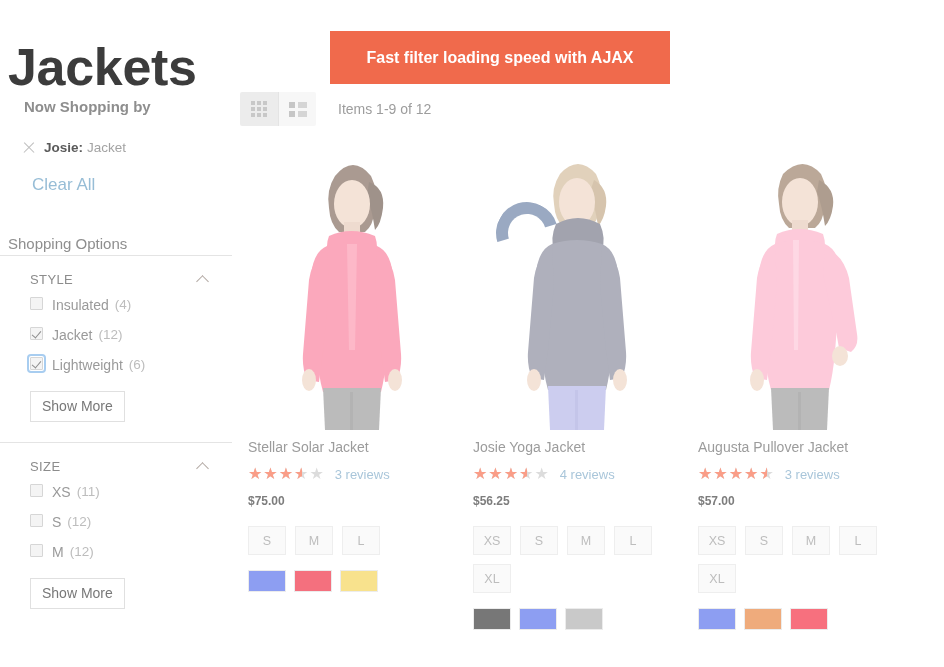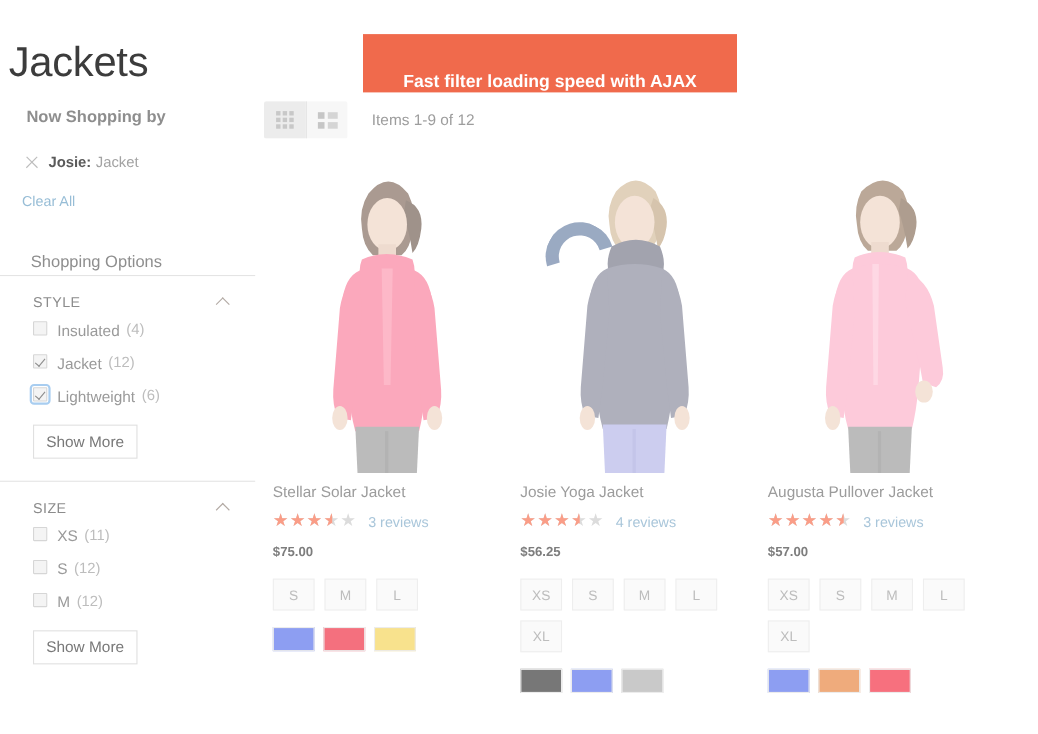--- a/index.html
+++ b/index.html
@@ -13,36 +13,36 @@
   .page {
     position: relative;
     width: 944px; height: 667px;
     background: #ffffff;
   }
 
   
   .page-title {
     position: absolute;
     left: 8px; top: 8px;
-    font-size: 38px;
-    font-weight: 400;
+    font-size: 52px;
+    font-weight: 700;
     color: #3c3c3c;
     letter-spacing: -0.3px;
     line-height: 48px;
     white-space: nowrap;
   }
 
   
   .promo-banner {
     position: absolute;
     left: 330px; top: 31px;
     width: 340px; height: 53px;
     background: #f06a4c;
     display: flex;
-    align-items: flex-end;
+    align-items: center;
     justify-content: center;
   }
   .promo-banner-text {
     color: #ffffff;
     font-size: 16px;
     font-weight: bold;
     white-space: nowrap;
     letter-spacing: 0px;
   }
 
@@ -85,34 +85,33 @@
   .remove-icon::after  { transform: rotate(-45deg); }
   .filter-label {
     font-weight: bold;
     color: #5a5a5a;
     margin-right: 4px;
   }
   .filter-value { color: #a3a3a3; }
 
   .clear-all {
     display: block;
-    padding-left: 20px;
+    padding-left: 32px;
     margin-top: 20px;
-    font-size: 13px;
+    font-size: 17px;
     color: #97bdd6;
     text-decoration: none;
   }
 
   .shopping-options-title {
     padding-left: 8px;
     margin-top: 38px;
     font-size: 15px;
     color: #8e8e8e;
     line-height: 22px;
-    margin-left: 20px;
   }
 
   .filter-block {
     border-top: 1px solid #e4e4e4;
     padding: 0 16px 0 6px;
   }
   .filter-head {
     display: flex;
     align-items: center;
     justify-content: space-between;

